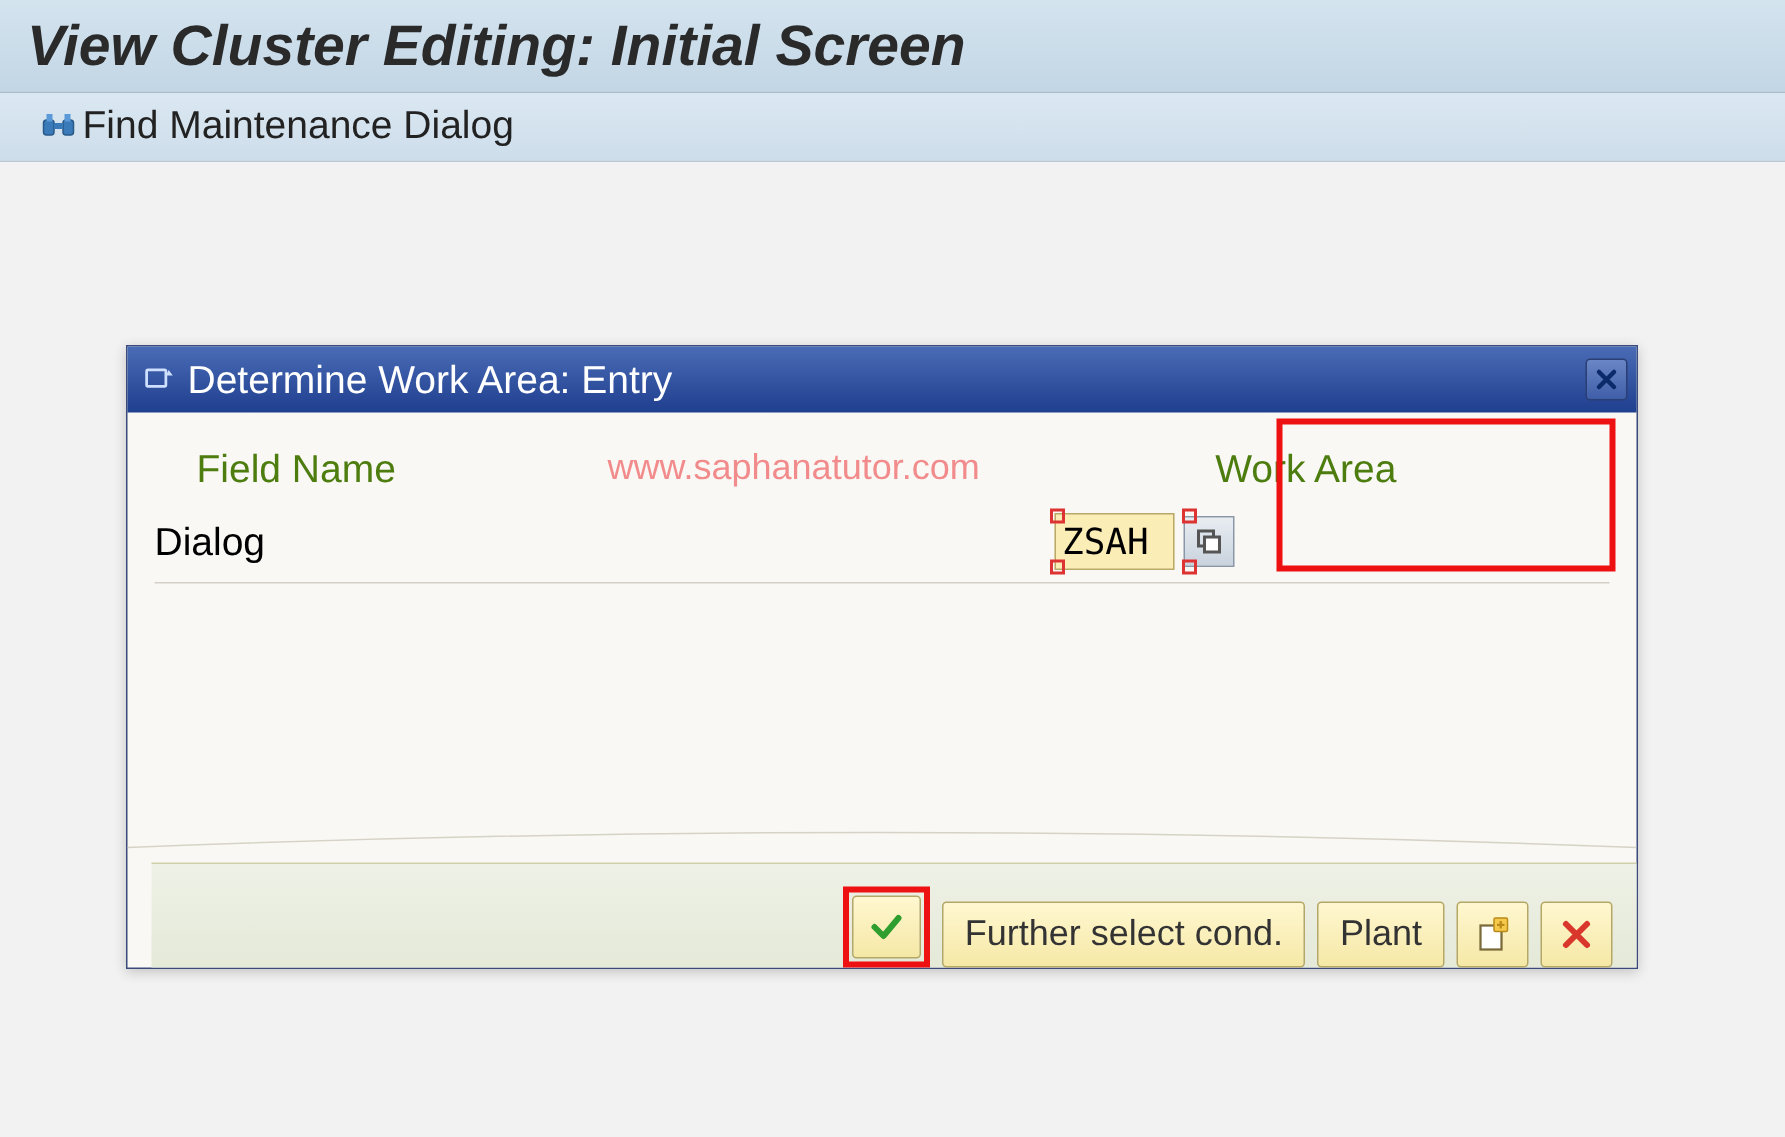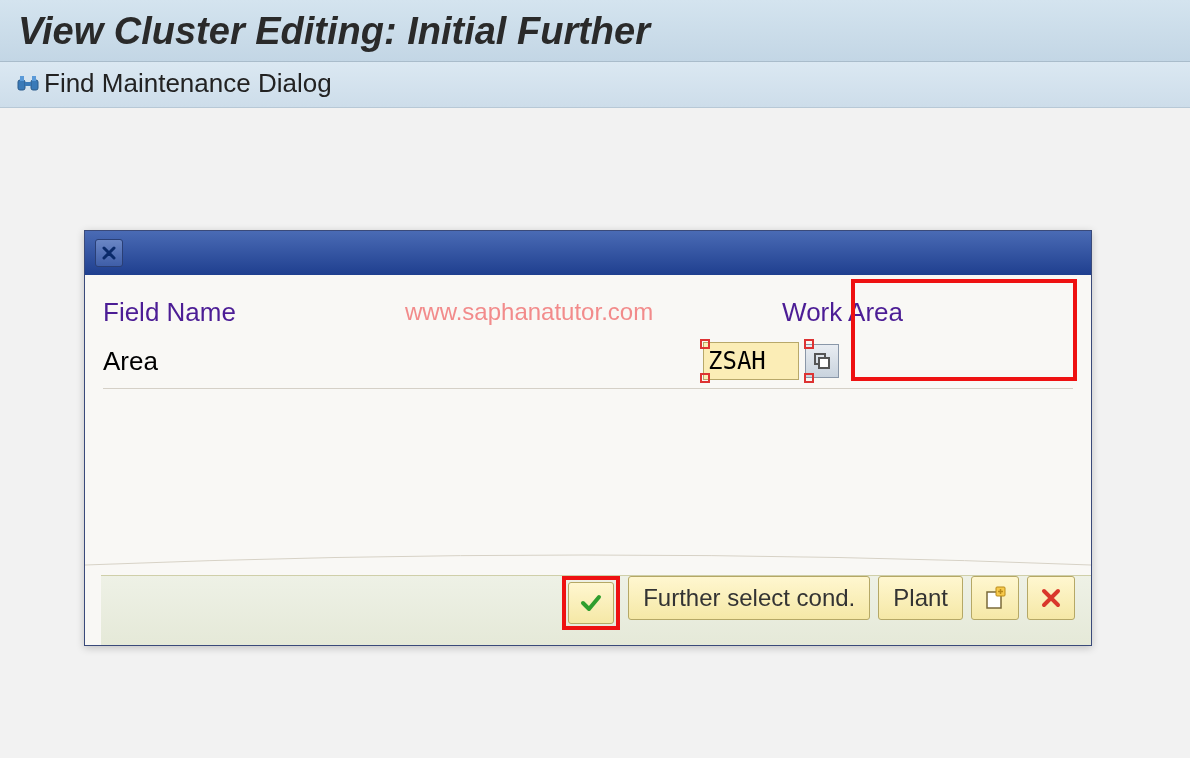--- a/index.html
+++ b/index.html
@@ -11,21 +11,21 @@
   border-bottom: 1px solid #a9bccb;
 }
 .page-title {
   font-size: 38px;
   font-weight: bold;
   font-style: italic;
   color: #2a2a2a;
 }
 .toolbar {
   background: linear-gradient(#dbe8f2, #cdddea);
-  padding: 6px 16px 8px;
+  padding: 6px 27px 8px;
   border-bottom: 1px solid #b7c8d6;
   display: flex;
   align-items: center;
   gap: 4px;
 }
 .find-link { font-size: 26px; color: #222; cursor: pointer; display: flex; align-items: center; gap: 4px; }
 .binoc-icon { width: 24px; height: 24px; flex-shrink: 0; }
 
 .canvas { position: relative; width: 100%; height: 610px; }
 
@@ -46,100 +46,107 @@
 }
 .dialog-titlebar-left { display: flex; align-items: center; gap: 8px; font-size: 26px; }
 .titlebar-icon { width: 22px; height: 22px; }
 .close-btn {
   width: 28px; height: 28px; background: linear-gradient(#6a86c5,#3f5ea8);
   border: 1px solid #2a3f75; border-radius: 3px; display:flex;align-items:center;justify-content:center;
   cursor: pointer;
 }
 
 .dialog-body { padding: 22px 18px 0; position: relative; height: 300px; }
-.col-headers { display: flex; font-size: 26px; color: #4c1d95; margin-bottom: 10px; }
+.col-headers { display: flex; font-size: 26px; color: #4d7c0f; margin-bottom: 10px; margin-left: 28px; }
 .col-field { width: 600px; }
 .col-work { width: 200px; text-align: right; }
 .watermark { position: absolute; left: 320px; top: 23px; color: #f28b8b; font-size: 24px; pointer-events:none; }
 
 .row { display: flex; align-items: center; font-size: 26px; height: 46px; }
 .row .label { width: 600px; }
 .work-area-box {
   position: absolute; right: 14px; top: 4px; width: 226px; height: 102px;
   border: 4px solid #e11; pointer-events:none;
 }
 .input-wrap { position: relative; display:flex; align-items:center; gap:6px; }
 .plant-input {
-  width: 96px; height: 38px; font-size: 24px; font-family: monospace;
+  width: 80px; height: 38px; font-size: 24px; font-family: monospace;
   background: #fbedb6; border: 1px solid #b8a86a; padding: 2px 4px;
 }
 .input-corners { position:absolute; inset:-3px; pointer-events:none; }
 .input-corners span { position:absolute; width:10px; height:10px; border:2px solid #d33; }
 .tl{top:0;left:0;border-right:none;border-bottom:none}
 .tr{top:0;right:28px;border-left:none;border-bottom:none}
 .bl{bottom:0;left:0;border-right:none;border-top:none}
 .br{bottom:0;right:28px;border-left:none;border-top:none}
 .f4-btn { width:34px;height:34px;background:linear-gradient(#e9edf2,#c9d3de);border:1px solid #8a97a8;display:flex;align-items:center;justify-content:center;cursor:pointer; }
 
 .hr { border-top: 1px solid #d5d0c7; margin-top: 4px; }
 .curve { position:absolute; left:0; bottom:72px; width:100%; height:28px; }
 
 .dialog-footer {
   position:absolute; left:16px; right:0; bottom:0; height:70px;
   background: linear-gradient(#eef1e6,#e5e9d8);
-  display:flex; align-items:flex-start; justify-content:flex-end; gap:8px; padding:0 16px;
+  display:flex; align-items:flex-end; justify-content:flex-end; gap:8px; padding:0 16px;
   border-top:1px solid #cfcfa9;
 }
 .sbtn {
   height:44px; background:linear-gradient(#fff7d0,#f5e8a6);
   border:1px solid #b5a866; border-radius:3px; font-size:24px; color:#333;
   display:flex; align-items:center; justify-content:center; padding:0 14px; cursor:pointer;
 }
 .sbtn.icon { padding:0; width:48px; }
 .ok-outline { border:4px solid #e11; padding:0; width:58px; height:54px; display:flex;align-items:center;justify-content:center; }
 .ok-outline .sbtn { width:46px; height:42px; }
 </style>
 </head>
 <body>
 
 <div class="header">
-  <div class="page-title">View Cluster Editing: Initial Further</div>
+  <div class="page-title">View Cluster Editing: Initial Screen</div>
 </div>
 
 <div class="toolbar">
   <span class="find-link">
     <svg class="binoc-icon" viewBox="0 0 24 24">
       <rect x="2" y="8" width="7" height="10" rx="2" fill="#3a7ab8" stroke="#2a5a8a"></rect>
       <rect x="15" y="8" width="7" height="10" rx="2" fill="#3a7ab8" stroke="#2a5a8a"></rect>
       <rect x="9" y="10" width="6" height="4" fill="#3a7ab8"></rect>
       <rect x="4" y="4" width="4" height="5" fill="#5a9ad8"></rect>
       <rect x="16" y="4" width="4" height="5" fill="#5a9ad8"></rect>
     </svg>
     <span>Find Maintenance Dialog</span>
   </span>
 </div>
 
 <div class="canvas">
   <div class="dialog">
     <div class="dialog-titlebar">
+      <div class="dialog-titlebar-left">
+        <svg class="titlebar-icon" viewBox="0 0 24 24">
+          <rect x="3" y="5" width="14" height="12" rx="1" fill="none" stroke="#cfe0ff" stroke-width="2"></rect>
+          <path d="M17 9 L22 9 L19 5 Z" fill="#cfe0ff"></path>
+        </svg>
+        <span>Determine Work Area: Entry</span>
+      </div>
       <div class="close-btn">
         <svg width="16" height="16" viewBox="0 0 16 16">
           <path d="M3 3 L13 13 M13 3 L3 13" stroke="#0a2a6a" stroke-width="3" stroke-linecap="round"></path>
         </svg>
       </div>
     </div>
 
     <div class="dialog-body">
       <div class="watermark">www.saphanatutor.com</div>
       <div class="col-headers">
         <div class="col-field">Field Name</div>
         <div class="col-work">Work Area</div>
       </div>
       <div class="row">
-        <div class="label">Area</div>
+        <div class="label">Dialog</div>
         <div class="input-wrap">
           <input class="plant-input" value="ZSAH" style="">
           <div class="f4-btn">
             <svg width="18" height="18" viewBox="0 0 18 18">
               <rect x="2" y="2" width="10" height="10" fill="none" stroke="#555" stroke-width="2"></rect>
               <rect x="6" y="6" width="10" height="10" fill="#fff" stroke="#555" stroke-width="2"></rect>
             </svg>
           </div>
           <div class="input-corners">
             <span class="tl"></span>

